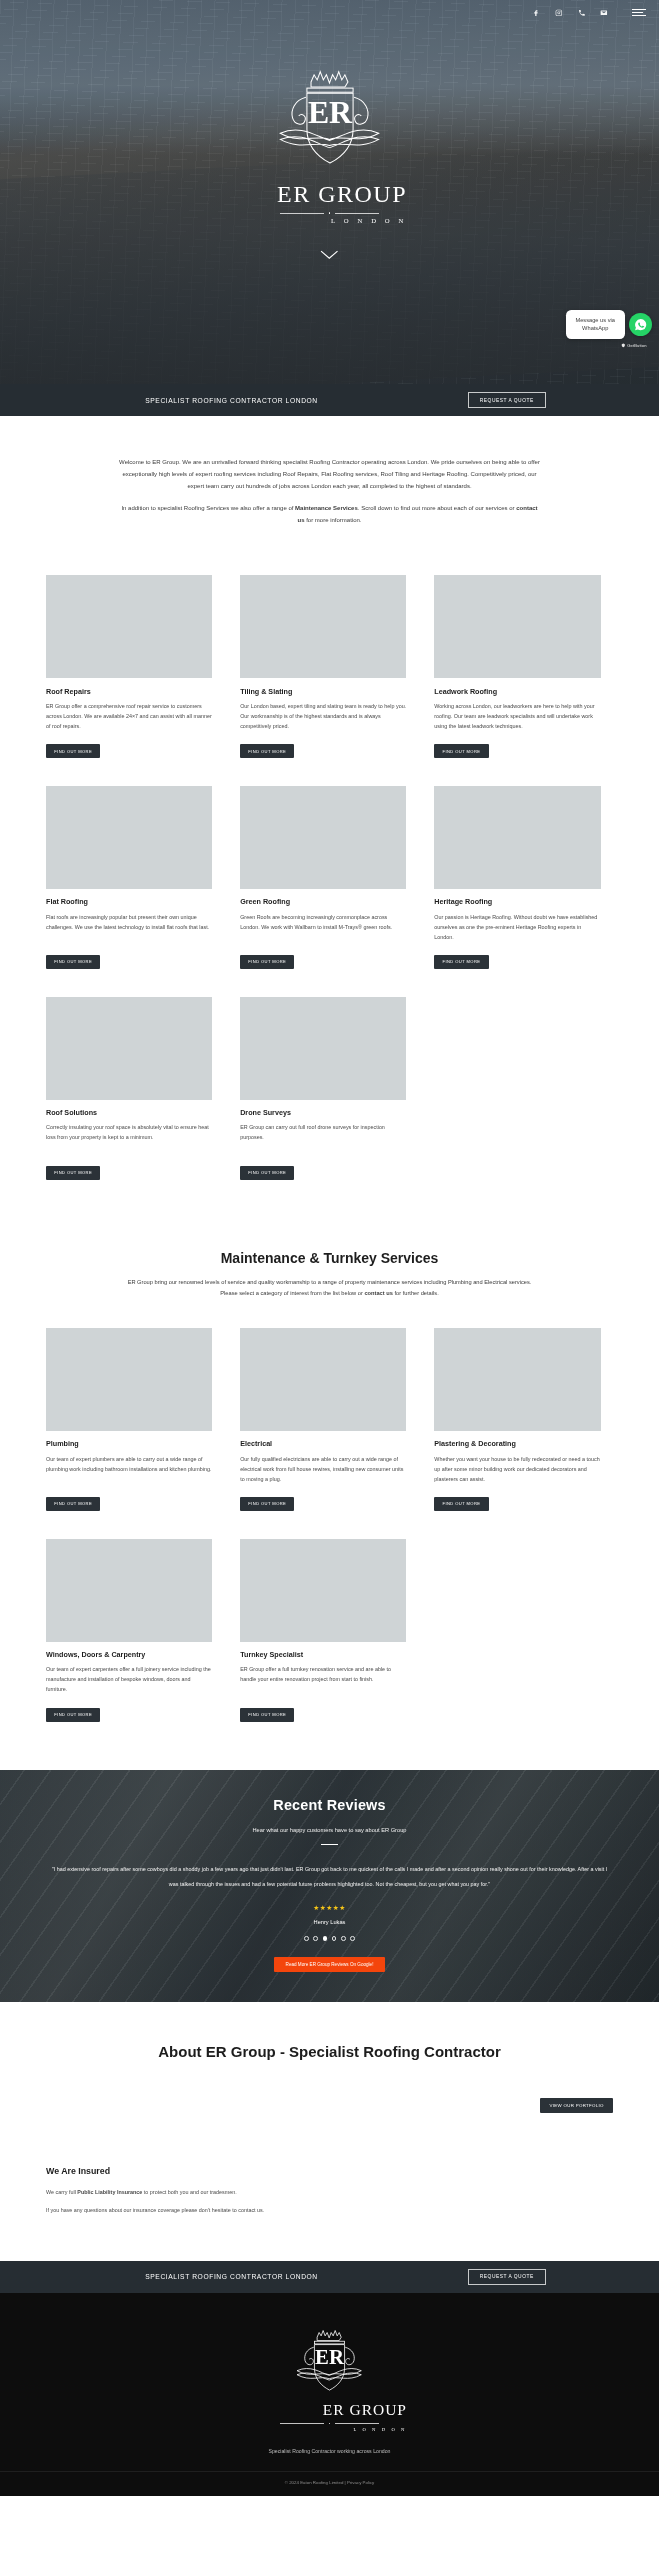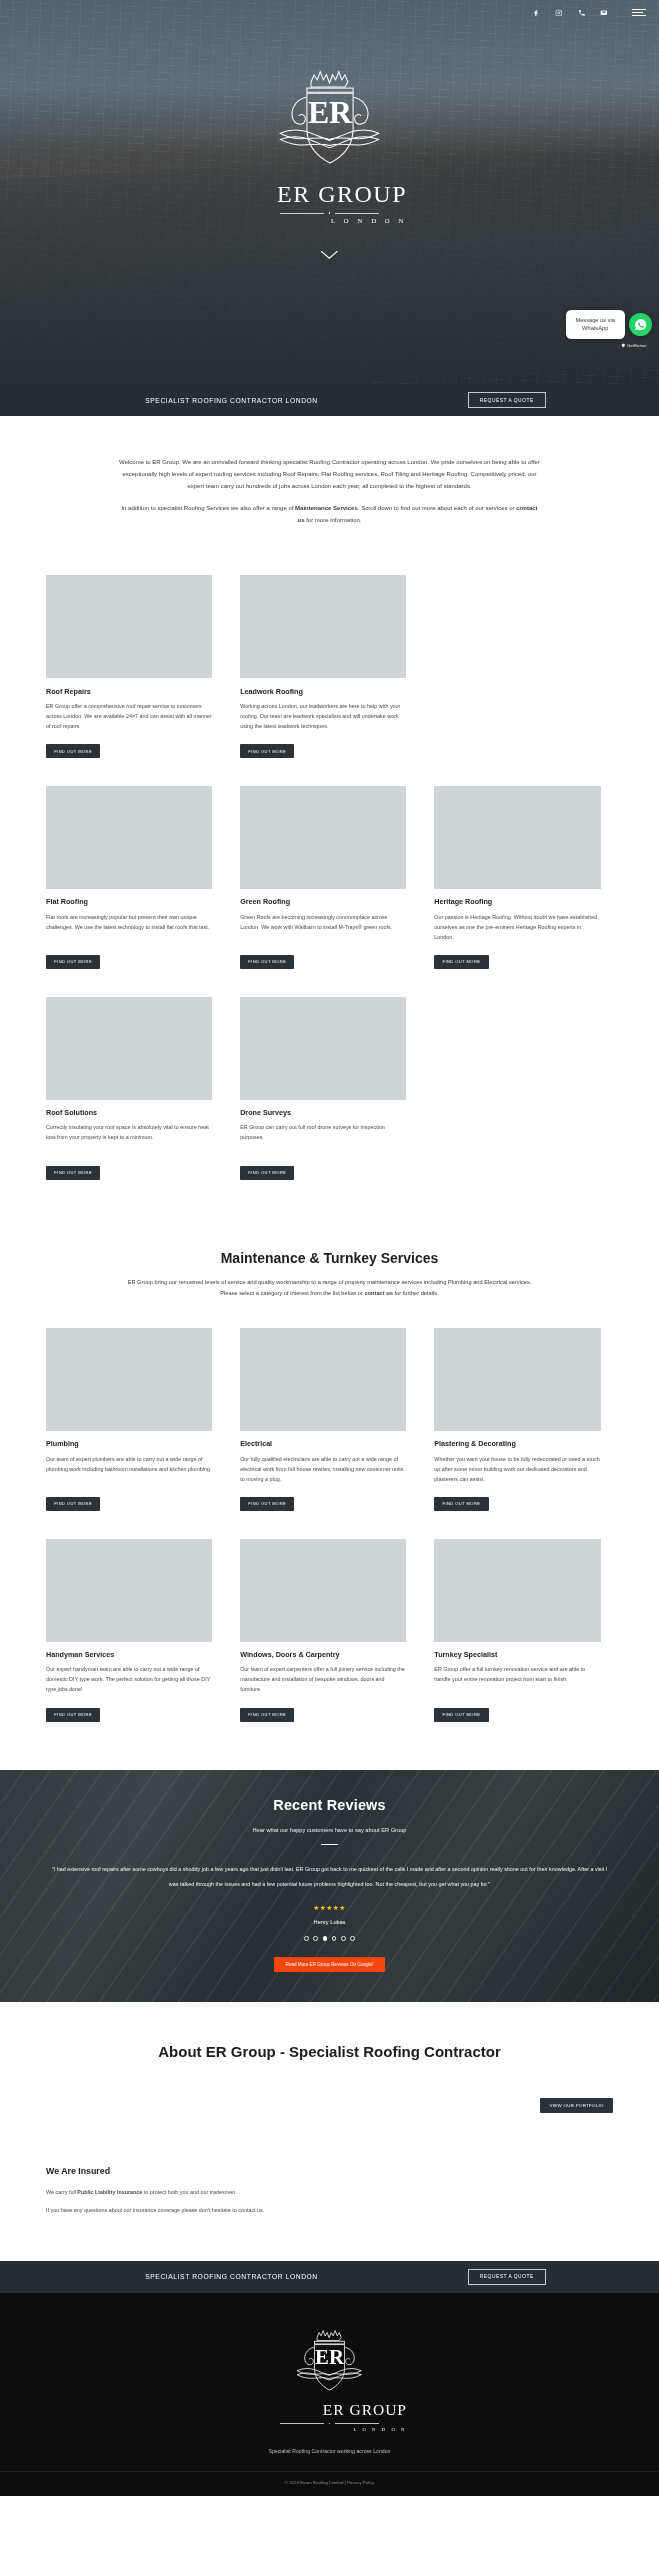--- a/index.html
+++ b/index.html
@@ -378,20 +378,26 @@
 
     <div class="svc-grid svc-row">
       <div class="svc-card">
         <div class="svc-thumb"></div>
         <h3>Roof Repairs</h3>
         <p>ER Group offer a comprehensive roof repair service to customers across London. We are available 24×7 and can assist with all manner of roof repairs.</p>
         <button class="btn-dark">FIND OUT MORE</button>
       </div>
       <div class="svc-card">
         <div class="svc-thumb"></div>
+        <h3>Tiling &amp; Slating</h3>
+        <p>Our London based, expert tiling and slating team is ready to help you. Our workmanship is of the highest standards and is always competitively priced.</p>
+        <button class="btn-dark">FIND OUT MORE</button>
+      </div>
+      <div class="svc-card">
+        <div class="svc-thumb"></div>
         <h3>Leadwork Roofing</h3>
         <p>Working across London, our leadworkers are here to help with your roofing. Our team are leadwork specialists and will undertake work using the latest leadwork techniques.</p>
         <button class="btn-dark">FIND OUT MORE</button>
       </div>
     </div>
 
     <div class="svc-grid svc-row">
       <div class="svc-card">
         <div class="svc-thumb"></div>
         <h3>Flat Roofing</h3>
@@ -457,26 +463,20 @@
       </div>
       <div class="svc-card">
         <div class="svc-thumb"></div>
         <h3>Plastering &amp; Decorating</h3>
         <p>Whether you want your house to be fully redecorated or need a touch up after some minor building work our dedicated decorators and plasterers can assist.</p>
         <button class="btn-dark">FIND OUT MORE</button>
       </div>
     </div>
 
     <div class="svc-grid svc-row">
-      <div class="svc-card">
-        <div class="svc-thumb"></div>
-        <h3>Handyman Services</h3>
-        <p>Our expert handyman team are able to carry out a wide range of domestic DIY type work. The perfect solution for getting all those DIY type jobs done!</p>
-        <button class="btn-dark">FIND OUT MORE</button>
-      </div>
       <div class="svc-card">
         <div class="svc-thumb"></div>
         <h3>Windows, Doors &amp; Carpentry</h3>
         <p>Our team of expert carpenters offer a full joinery service including the manufacture and installation of bespoke windows, doors and furniture.</p>
         <button class="btn-dark">FIND OUT MORE</button>
       </div>
       <div class="svc-card">
         <div class="svc-thumb"></div>
         <h3>Turnkey Specialist</h3>
         <p>ER Group offer a full turnkey renovation service and are able to handle your entire renovation project from start to finish.</p>

